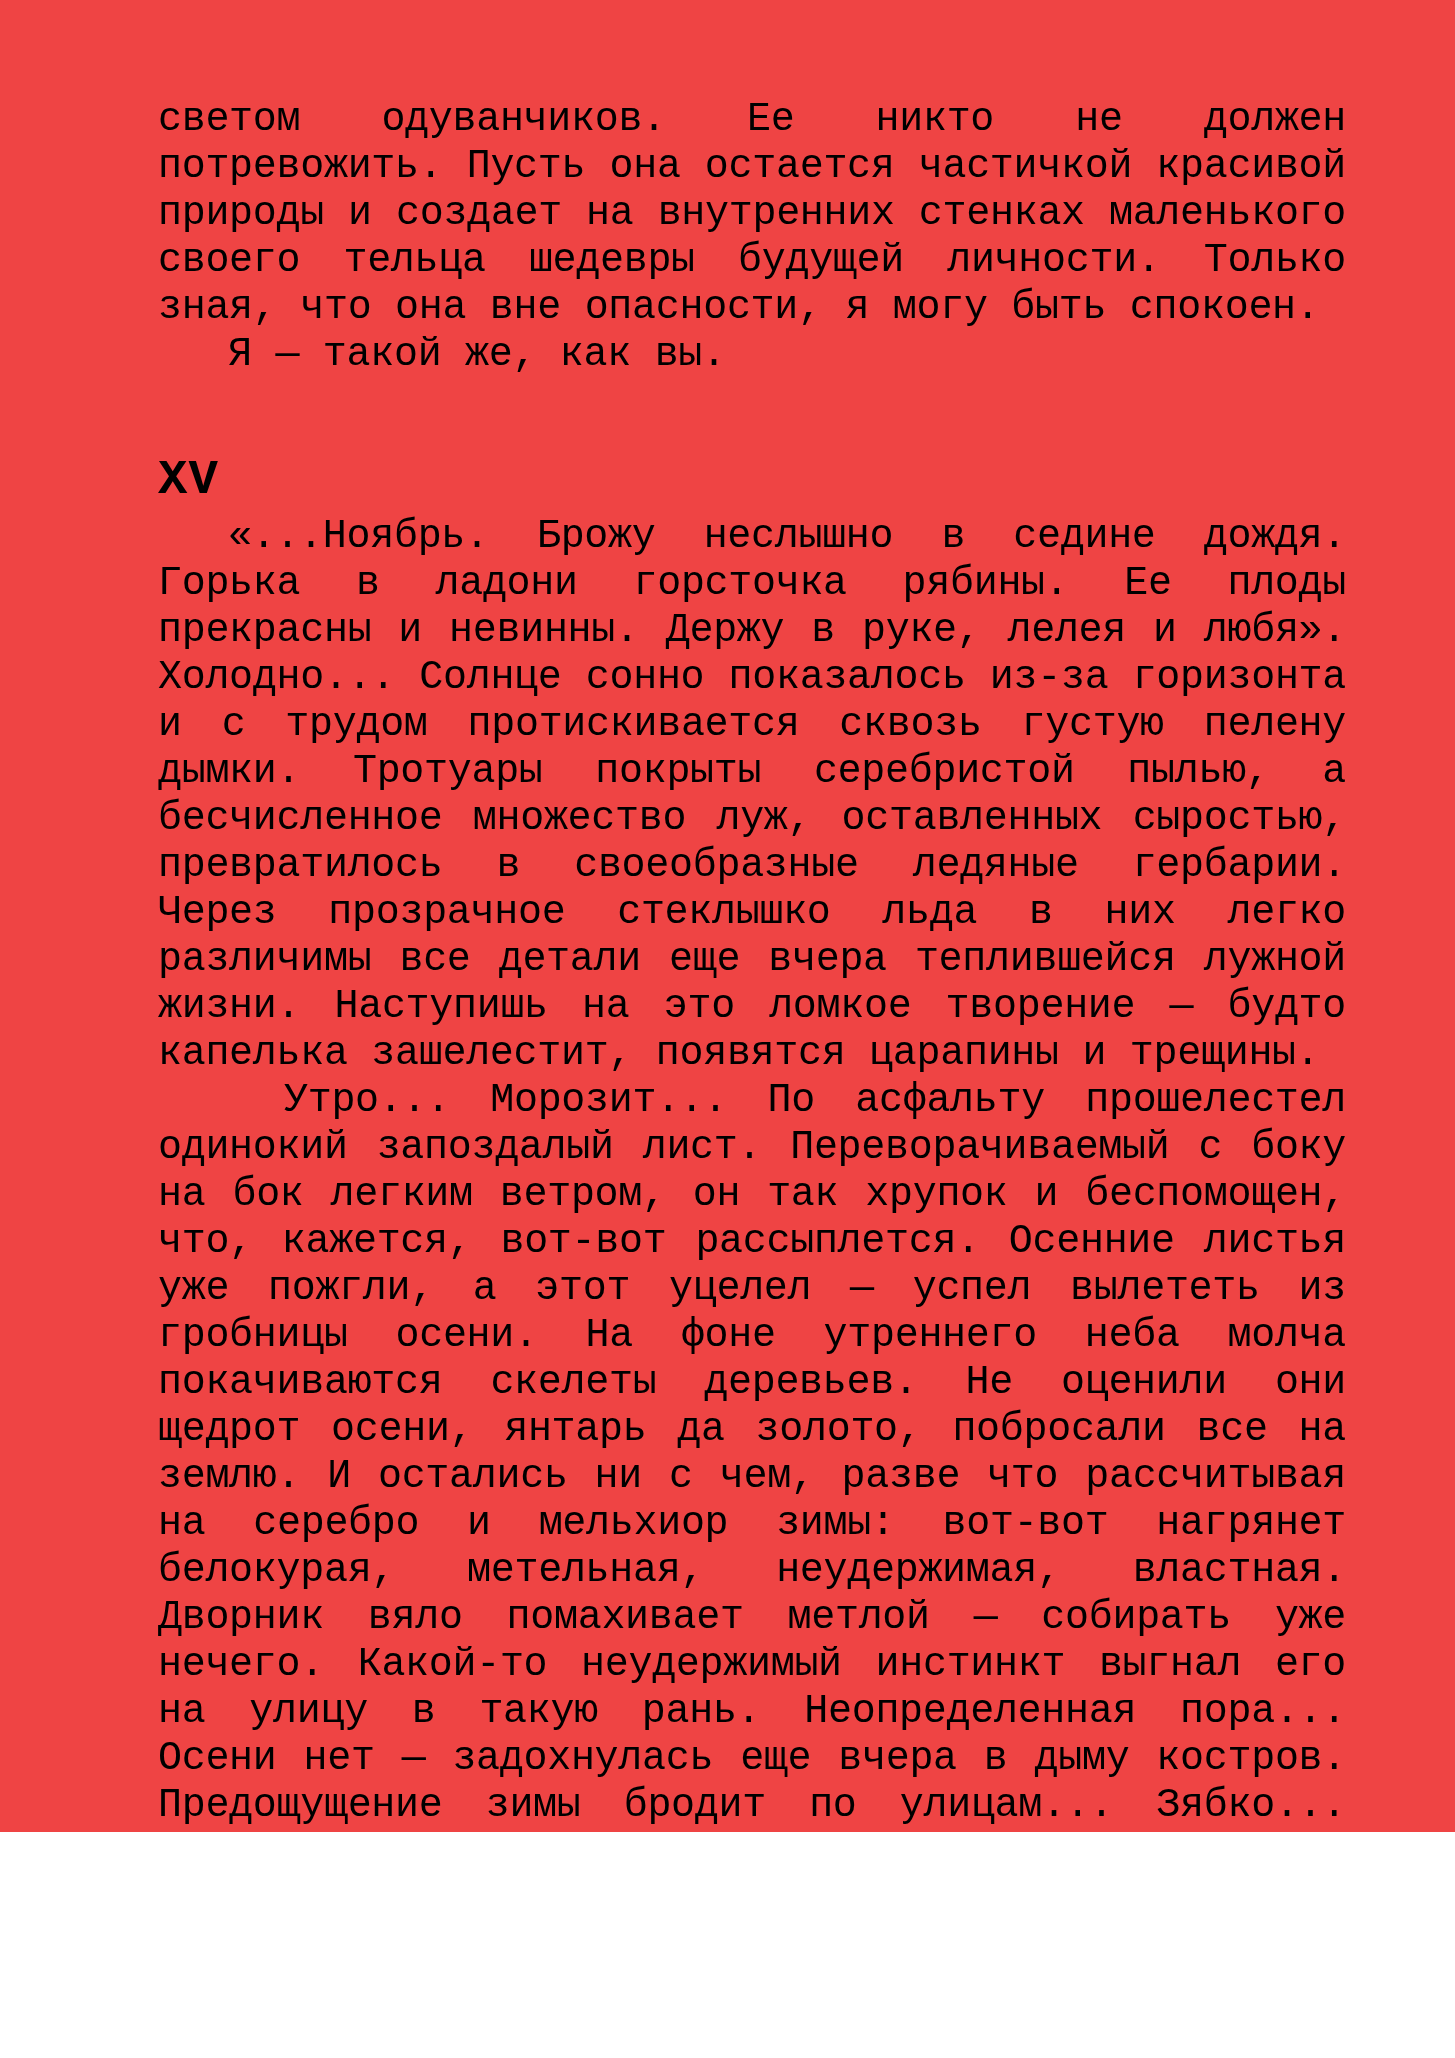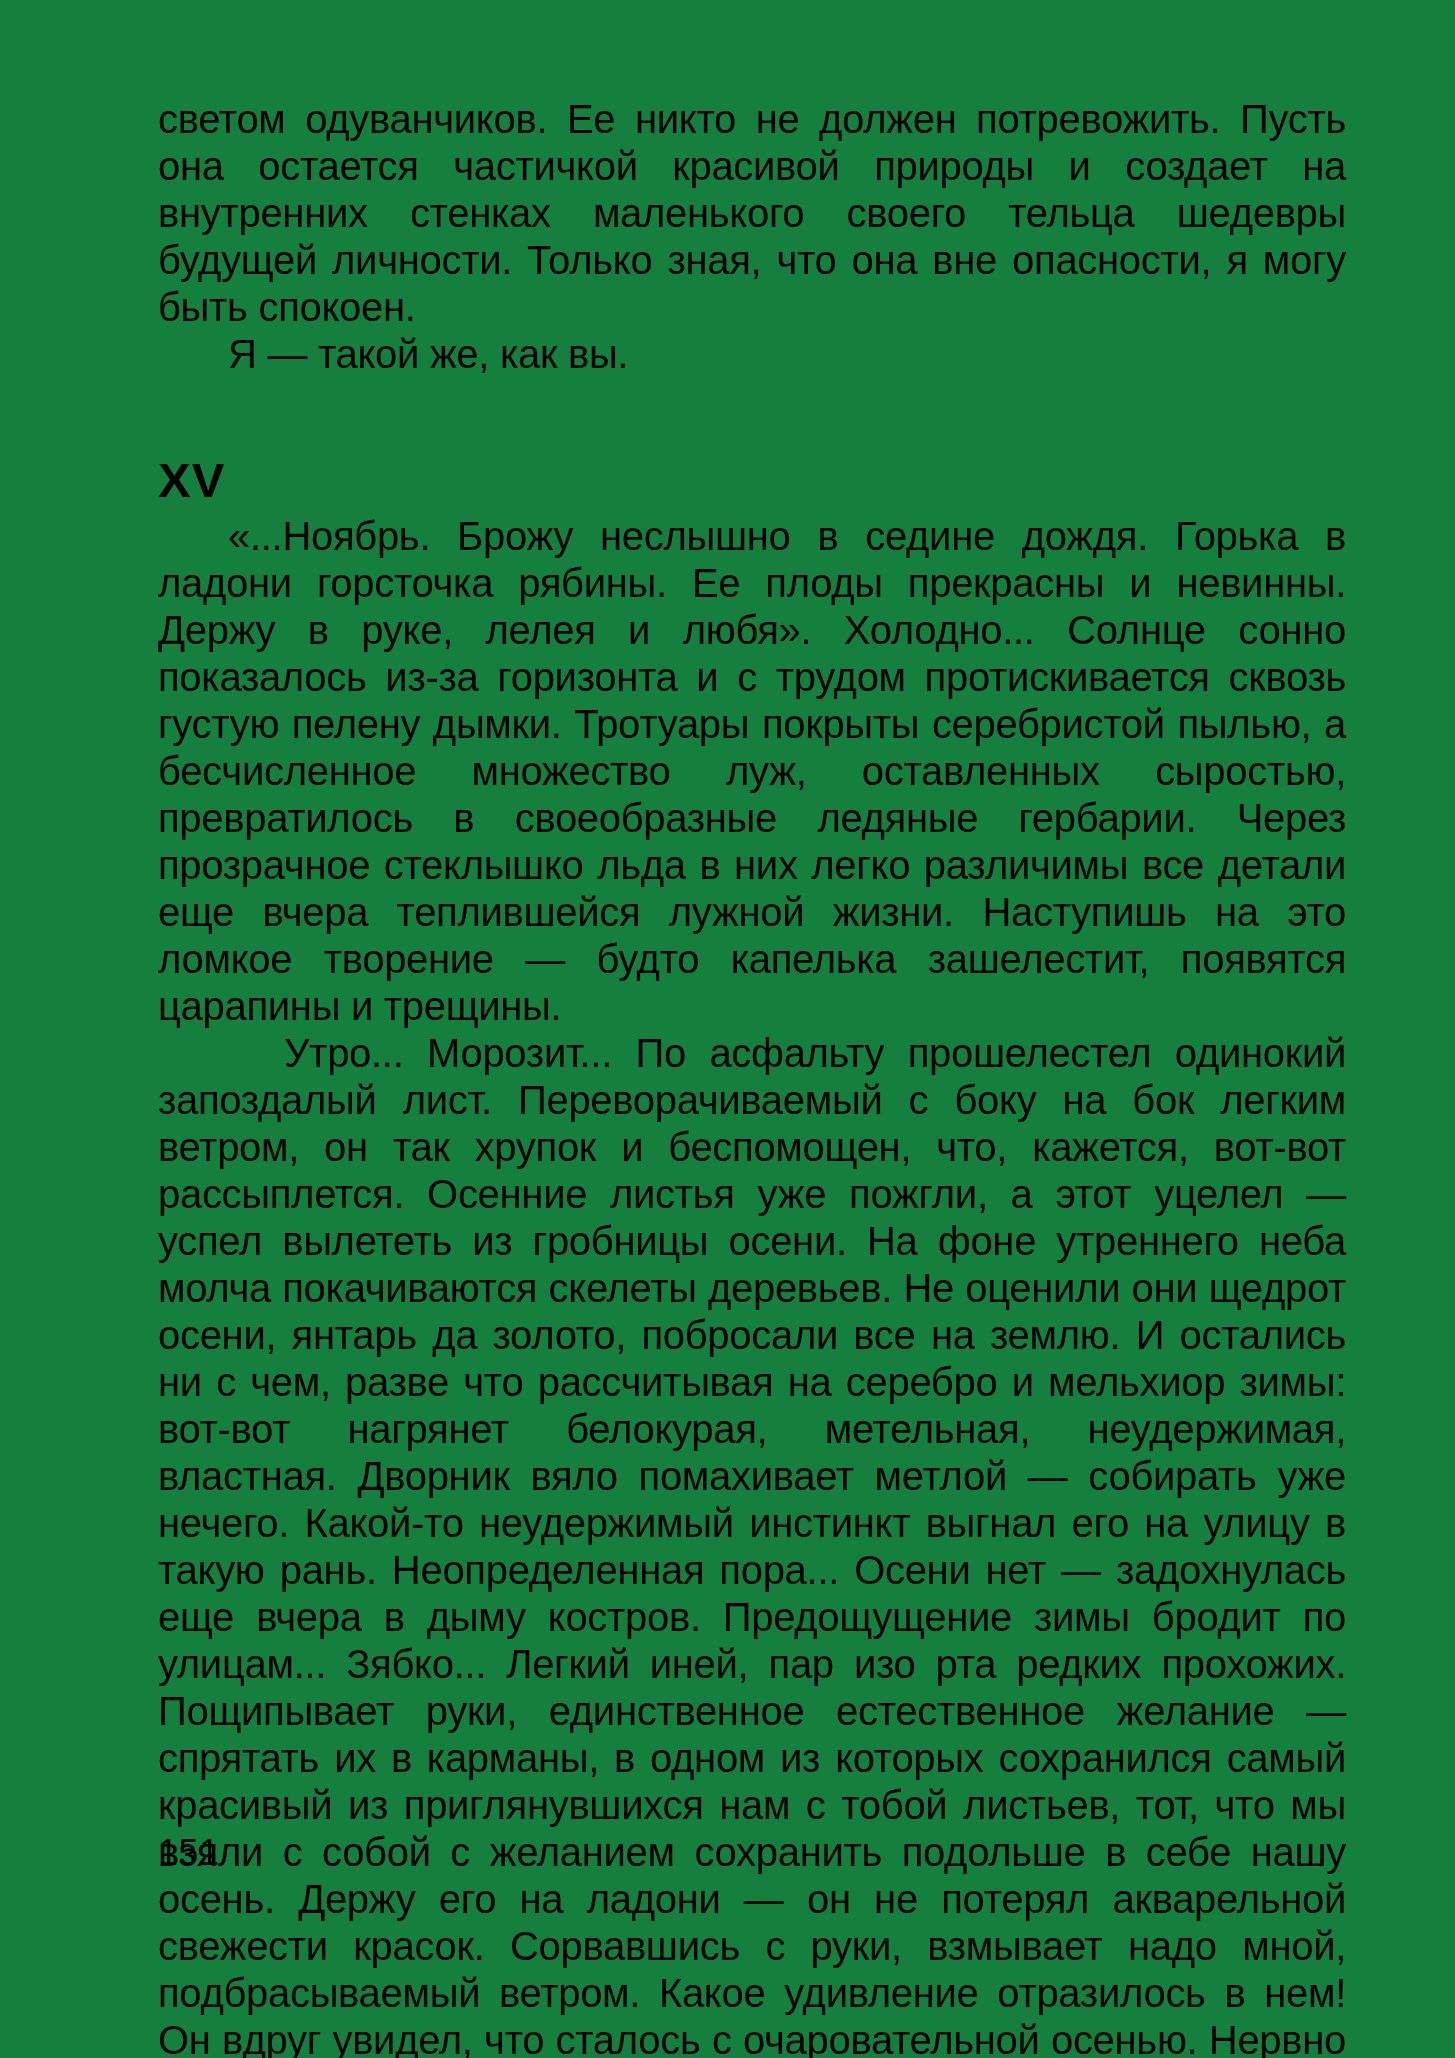--- a/index.html
+++ b/index.html
@@ -4,24 +4,24 @@
 <style>
   * { box-sizing: border-box; }
   html, body {
     margin: 0;
     padding: 0;
     background: #ffffff;
   }
   .page {
     position: relative;
     width: 1455px;
-    height: 2058px;
-    background: #15803d;
+    height: 1832px;
+    background: #ef4444;
     overflow: hidden;
-    font-family: Liberation Sans, sans-serif;
+    font-family: Liberation Mono, monospace;
     color: #000000;
   }
   .body-text {
     position: absolute;
     left: 158px;
     top: 96px;
     width: 1188px;
     font-size: 40px;
     line-height: 47px;
     text-align: justify;

